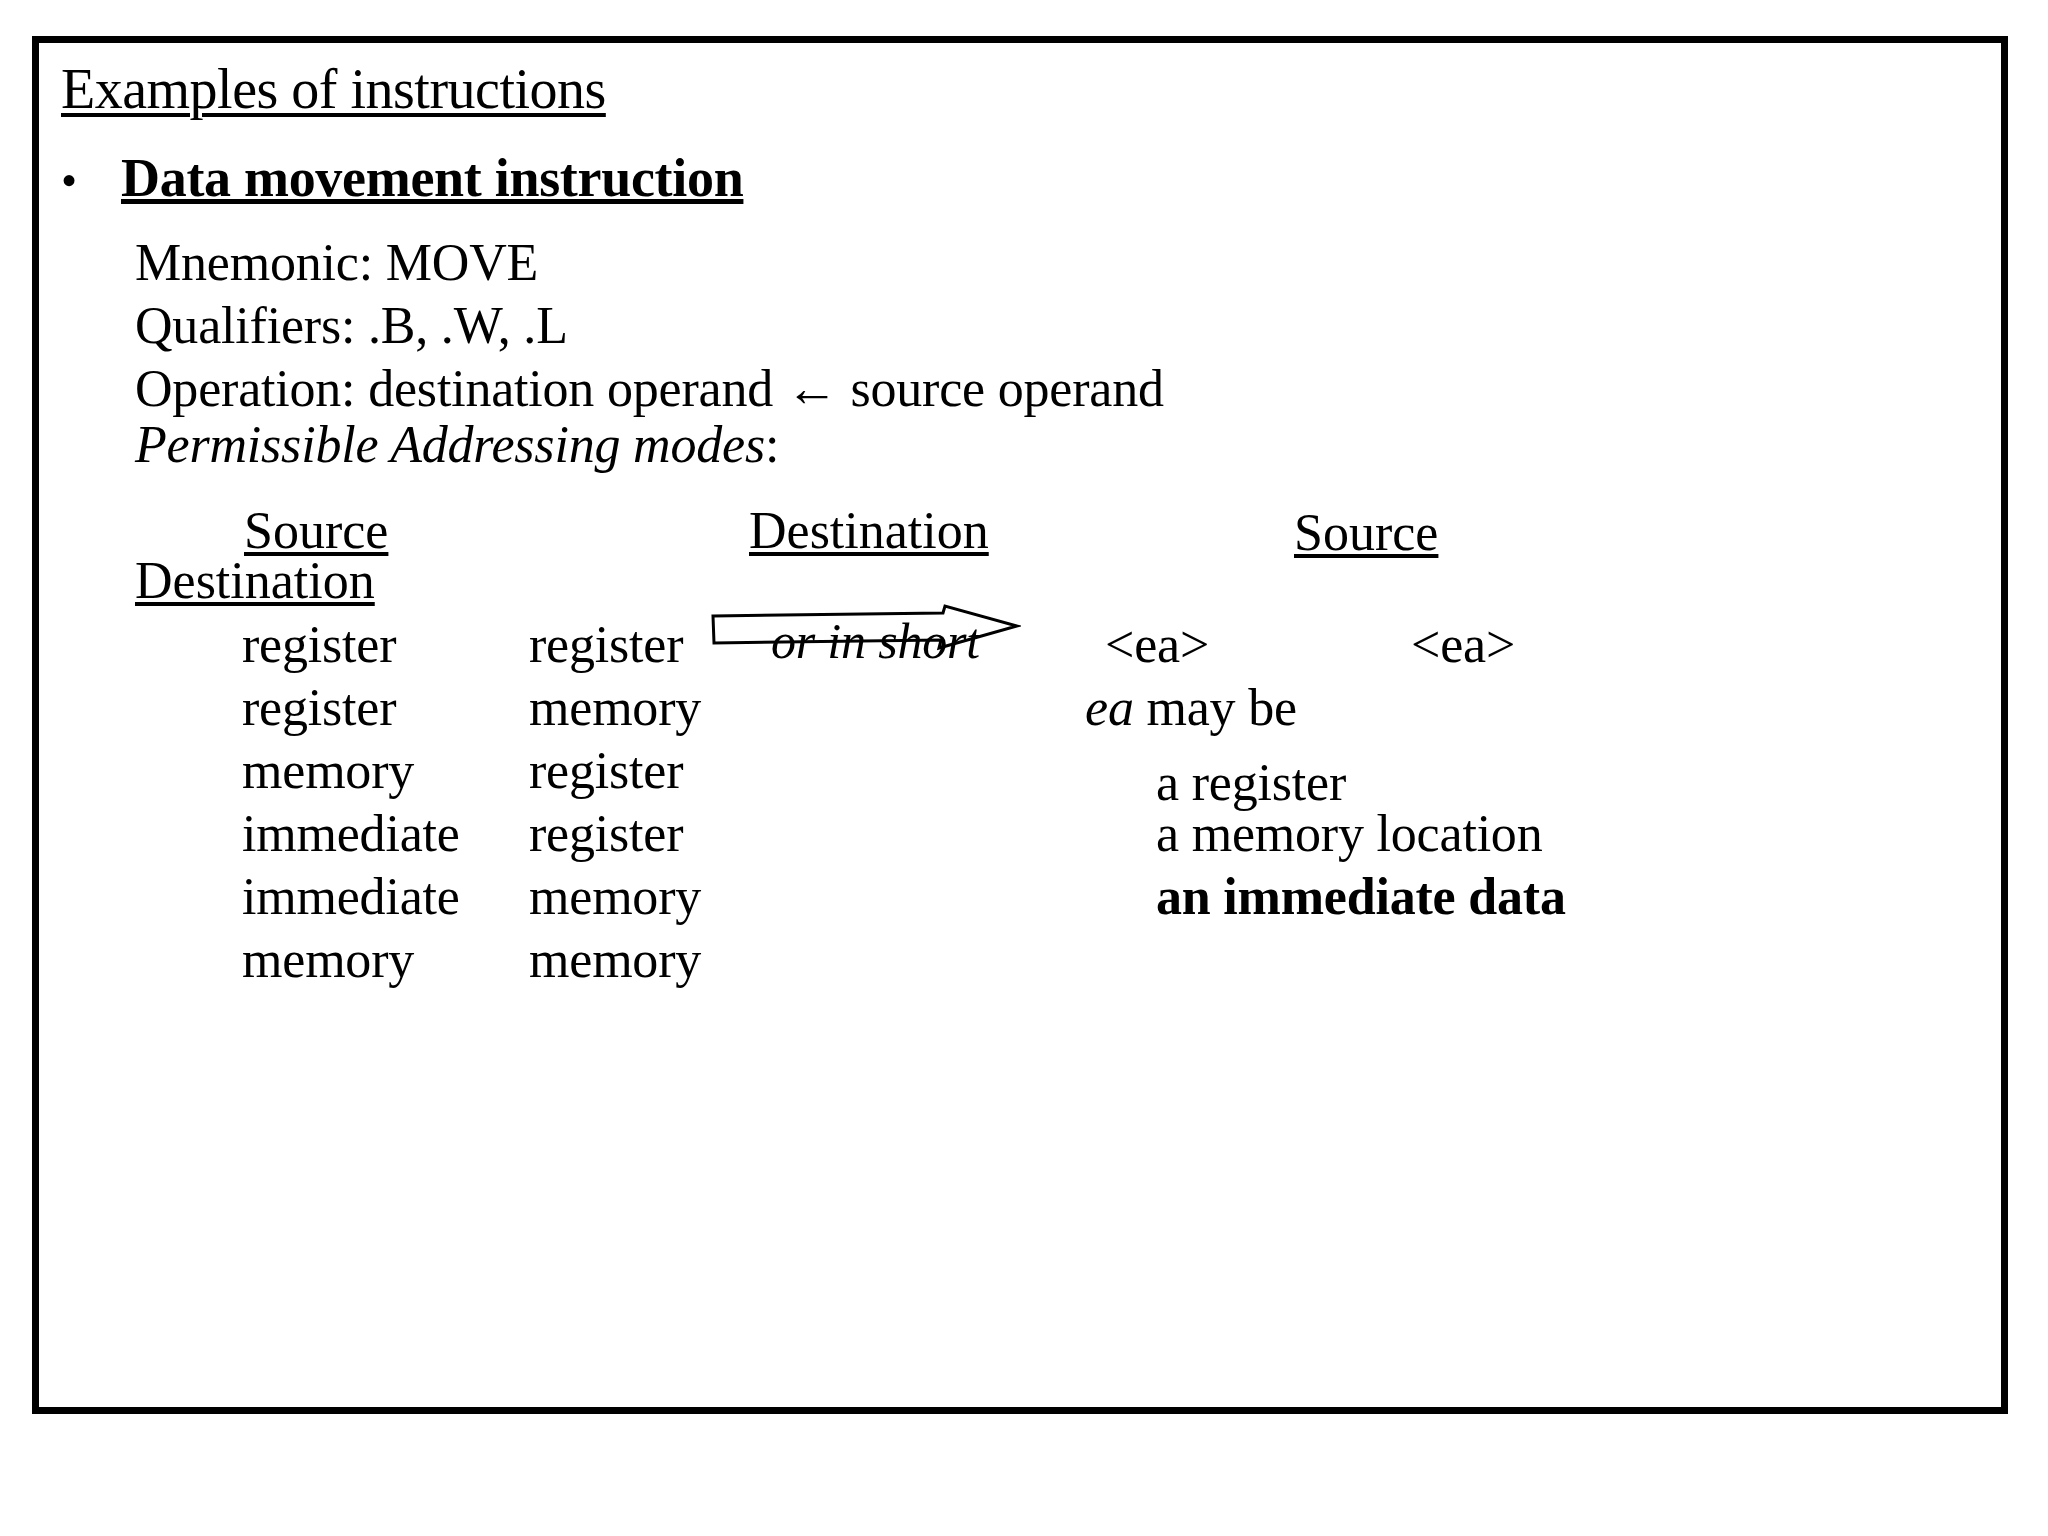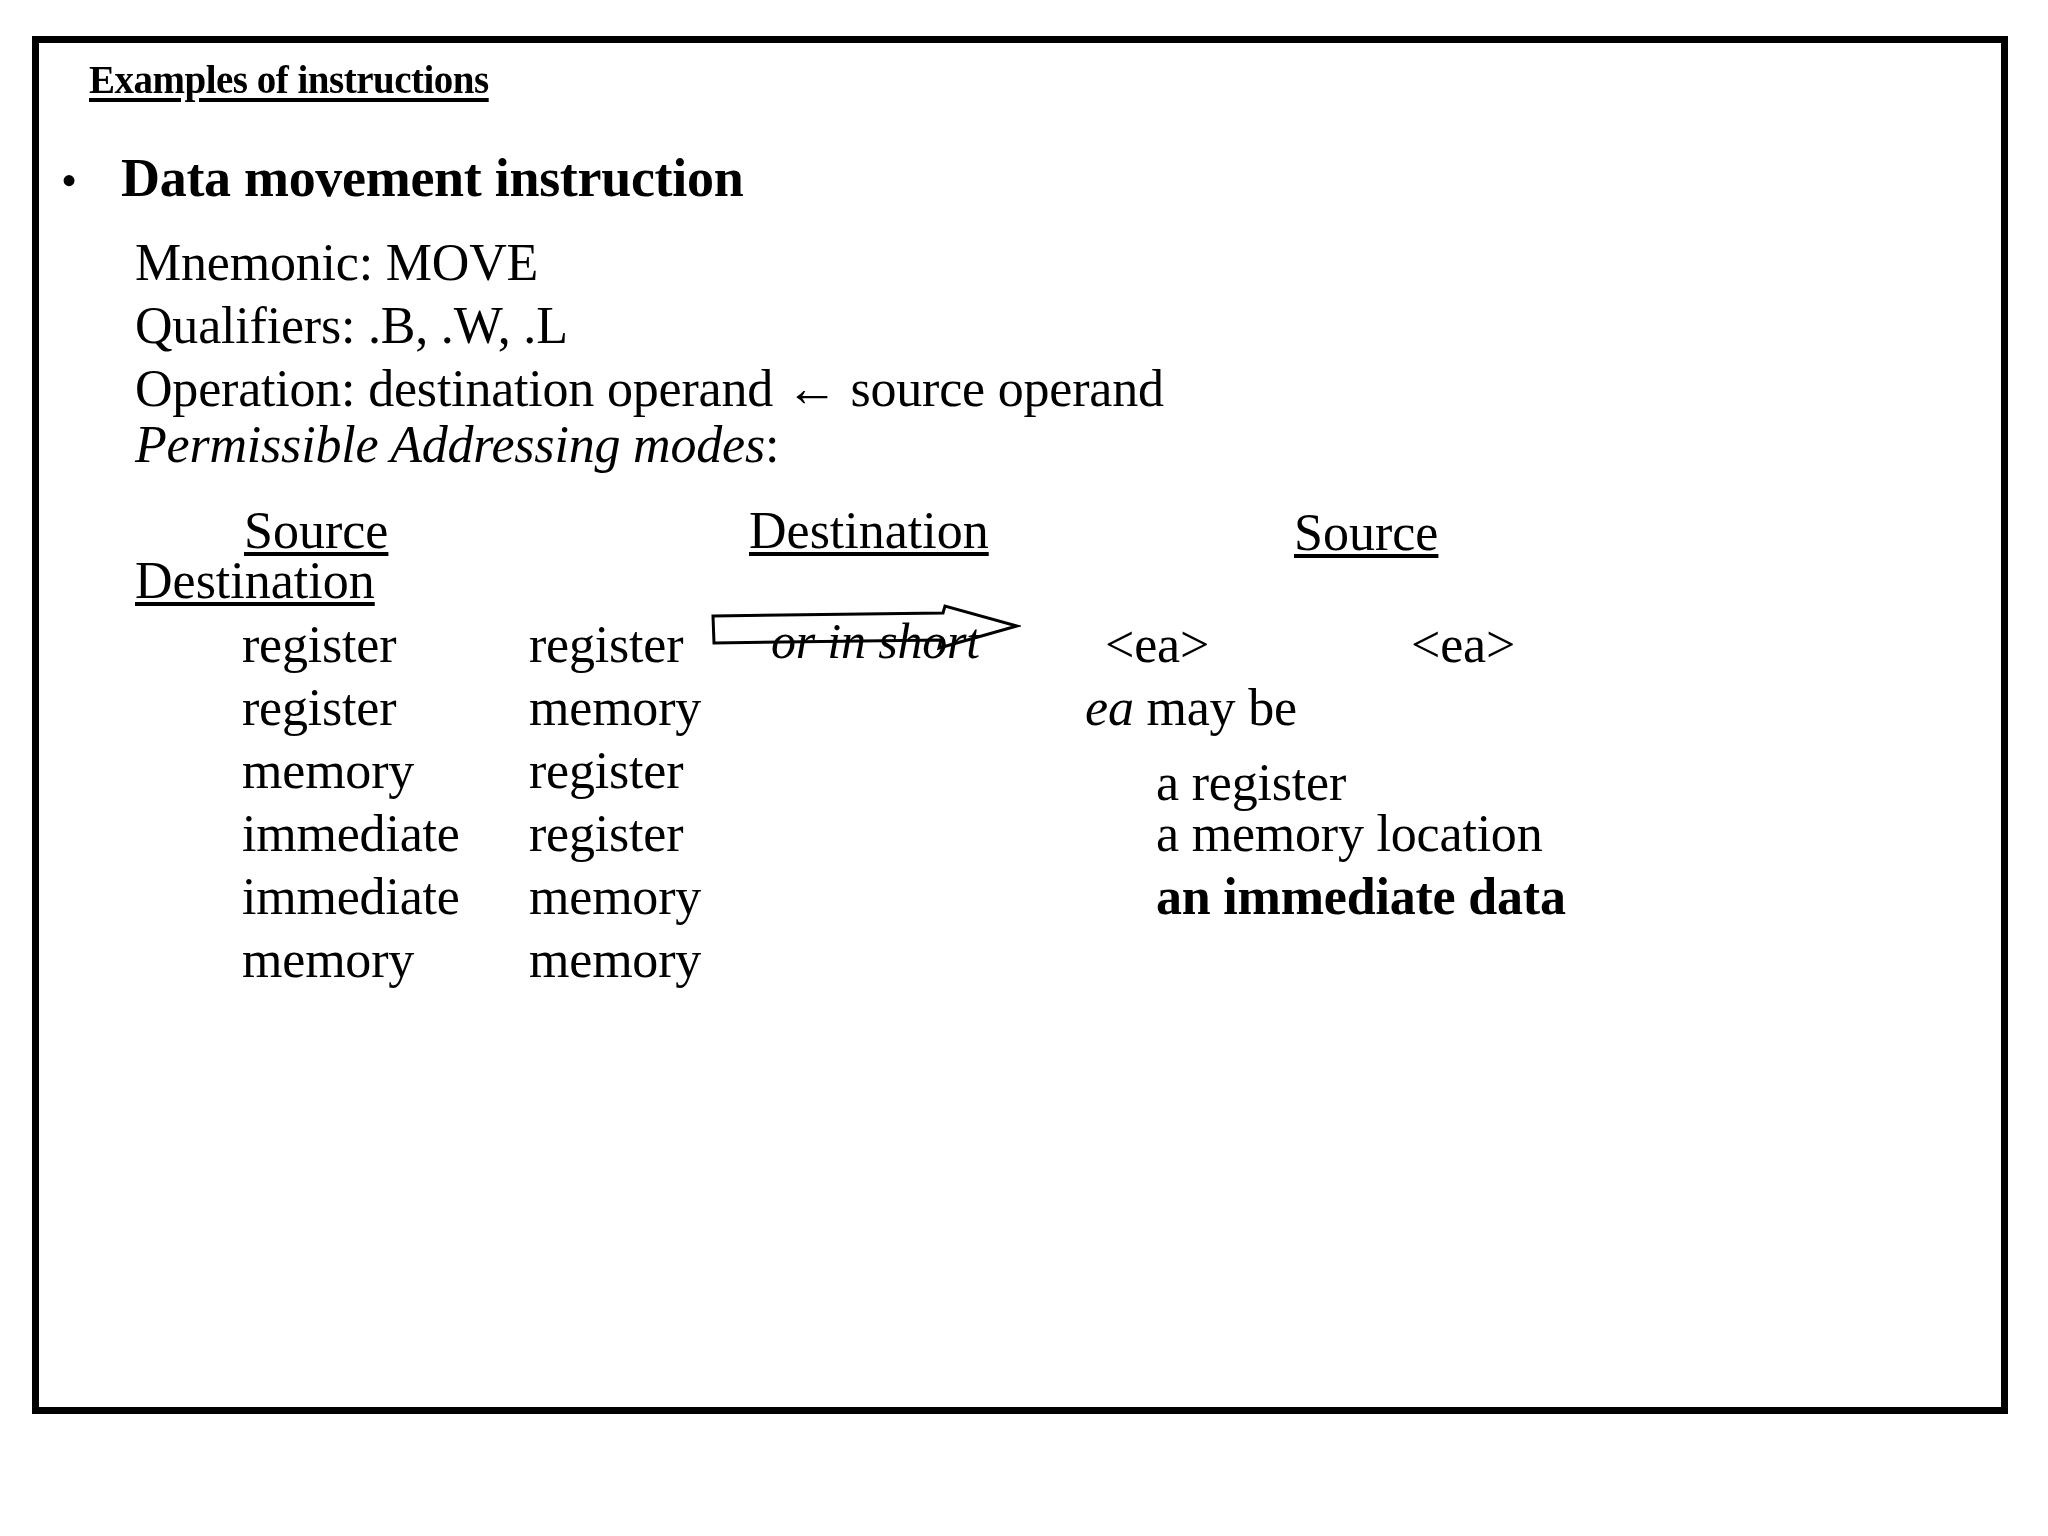--- a/index.html
+++ b/index.html
@@ -24,28 +24,27 @@
     border: 7px solid #000000;
     box-sizing: border-box;
     background: #ffffff;
   }
 
   
   #slide-title {
     position: absolute;
     left: 22px;
     top: 14px;
-    font-size: 39px;
-    font-weight: bold;
+    font-size: 56px;
+    font-weight: normal;
     letter-spacing: -0.5px;
     text-decoration: underline;
     text-underline-offset: 5px;
     text-decoration-thickness: 4px;
     white-space: nowrap;
-    margin-left: 28px;
   }
 
   
   #bullet-row {
     position: absolute;
     left: 22px;
     top: 104px;
     display: flex;
     align-items: baseline;
     white-space: nowrap;
@@ -53,20 +52,21 @@
   #bullet-glyph {
     font-size: 46px;
     line-height: 1;
     width: 60px;
     display: inline-block;
   }
   #bullet-text {
     font-size: 54px;
     font-weight: bold;
     letter-spacing: -0.3px;
+    text-decoration: underline;
   }
 
   
   .spec-line {
     position: absolute;
     left: 96px;
     font-size: 52px;
     white-space: nowrap;
     letter-spacing: -0.2px;
   }

